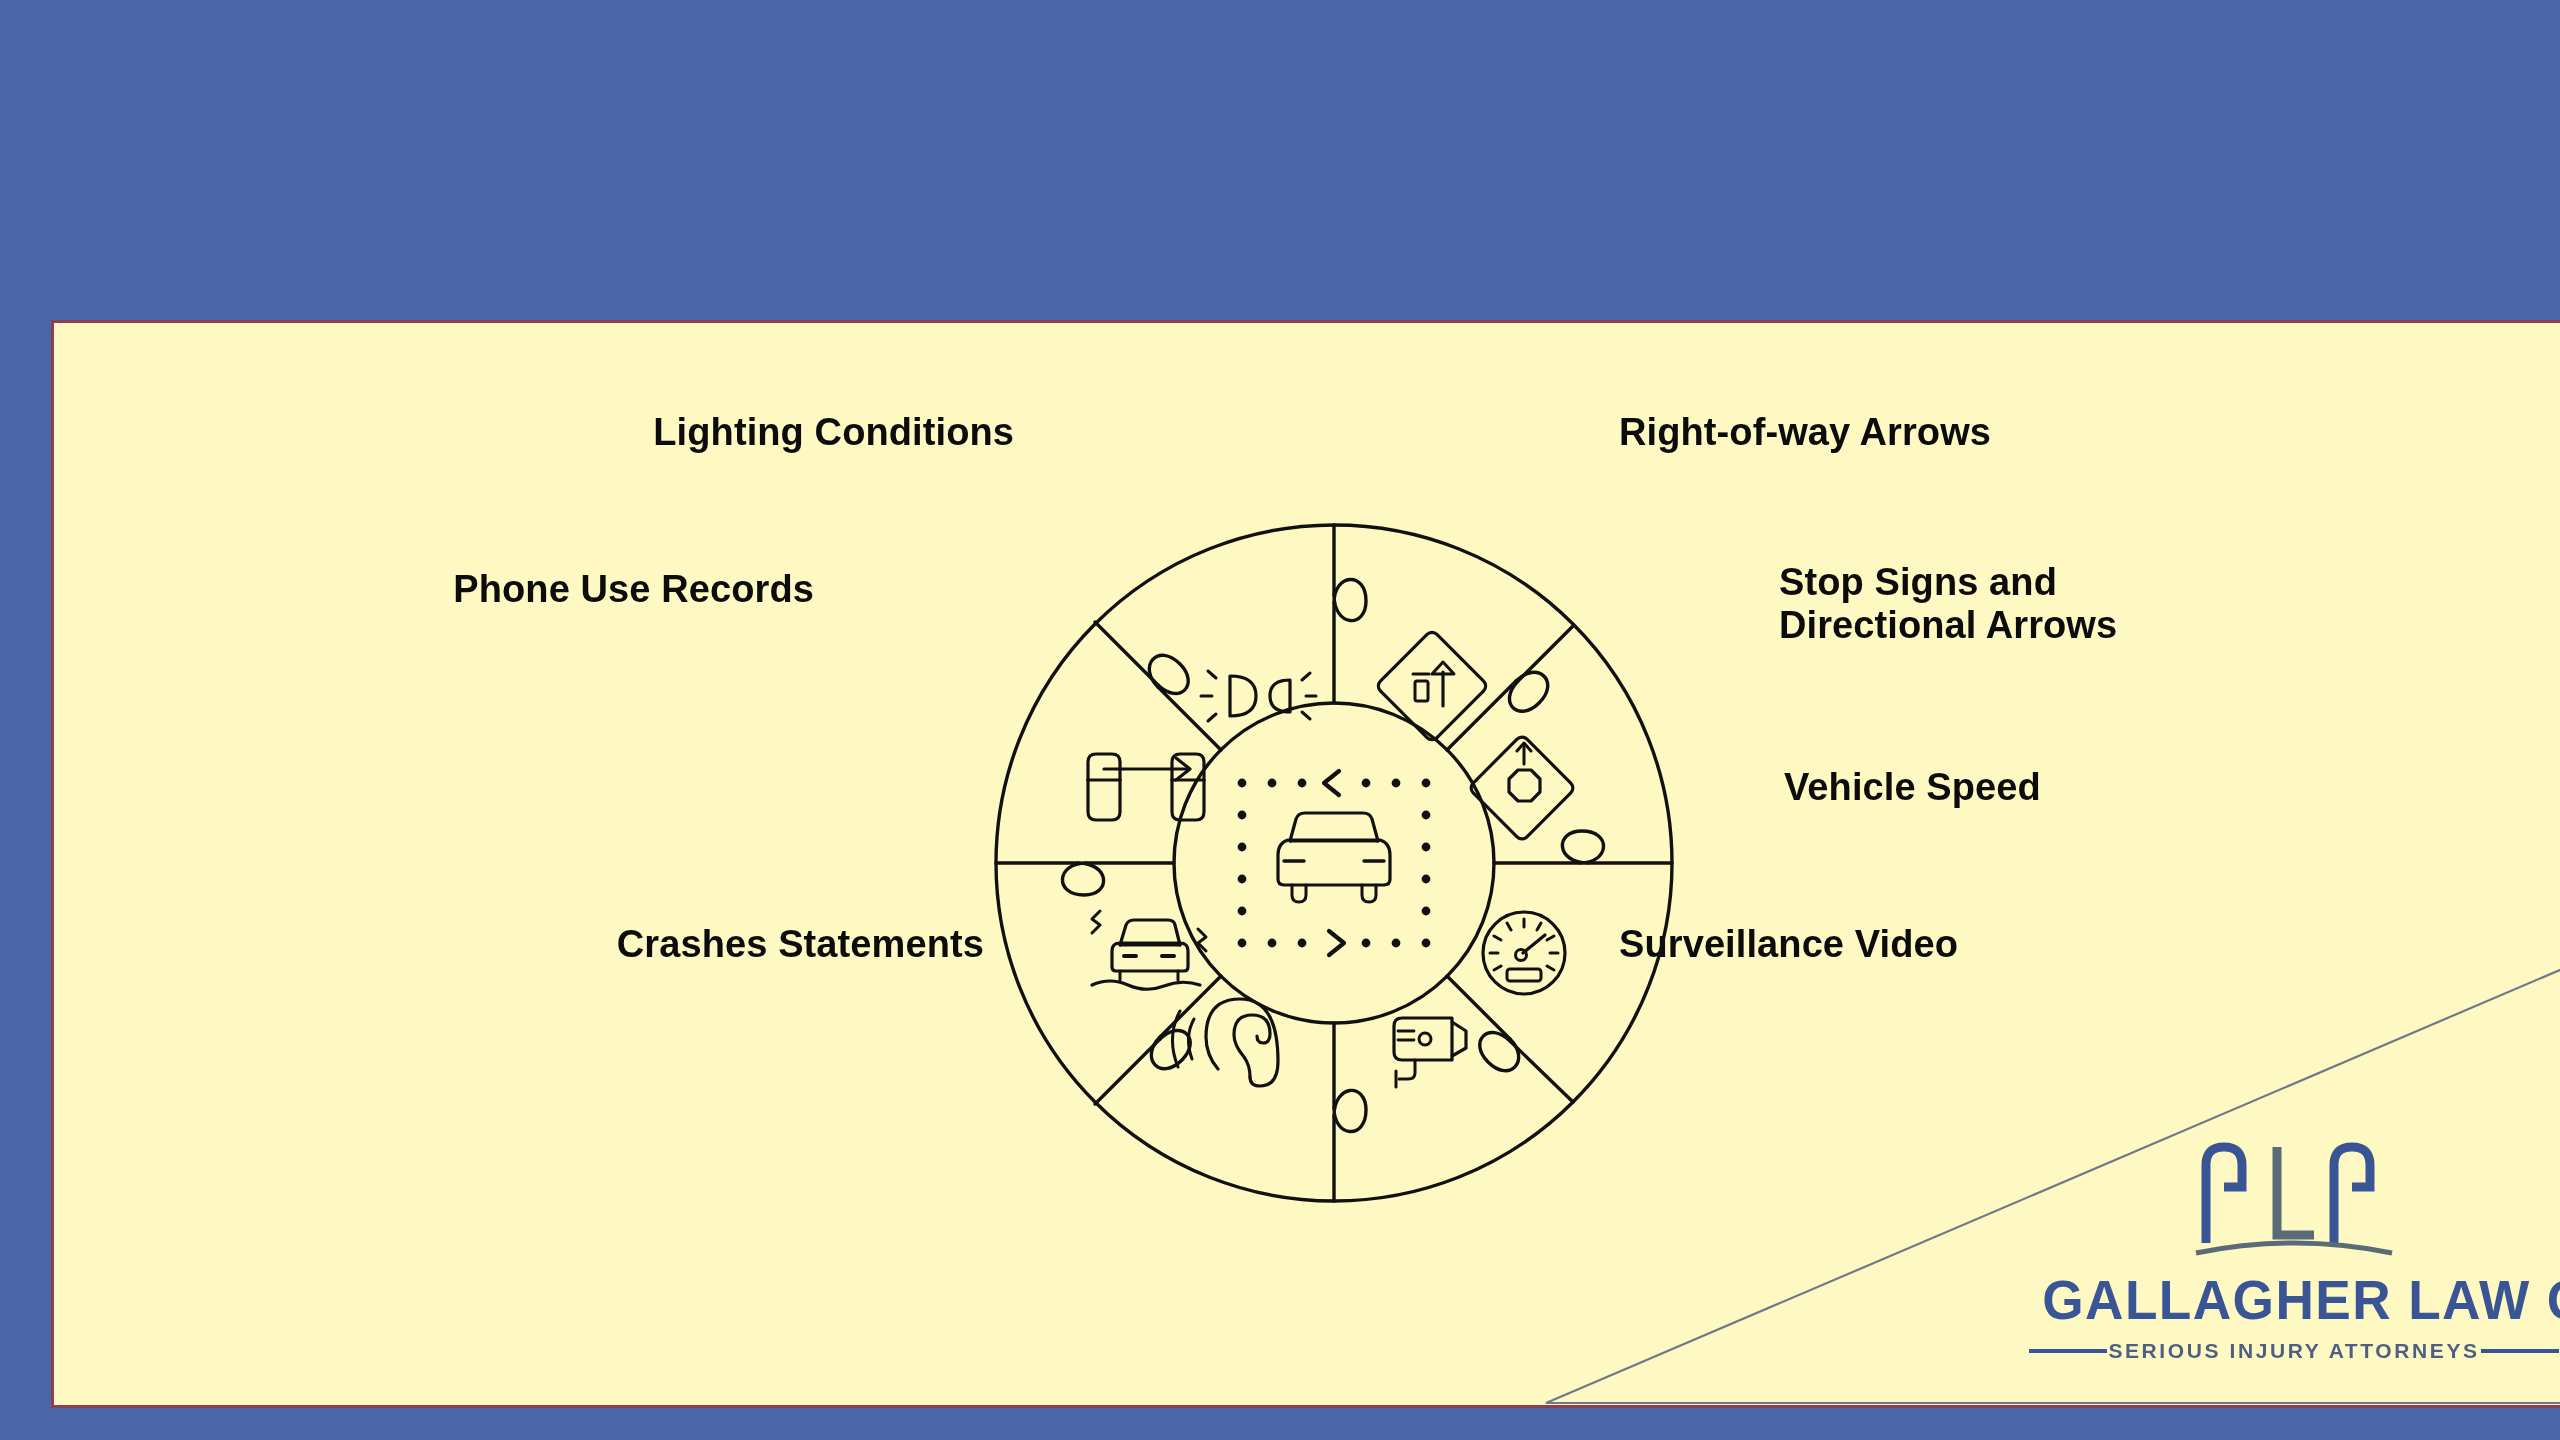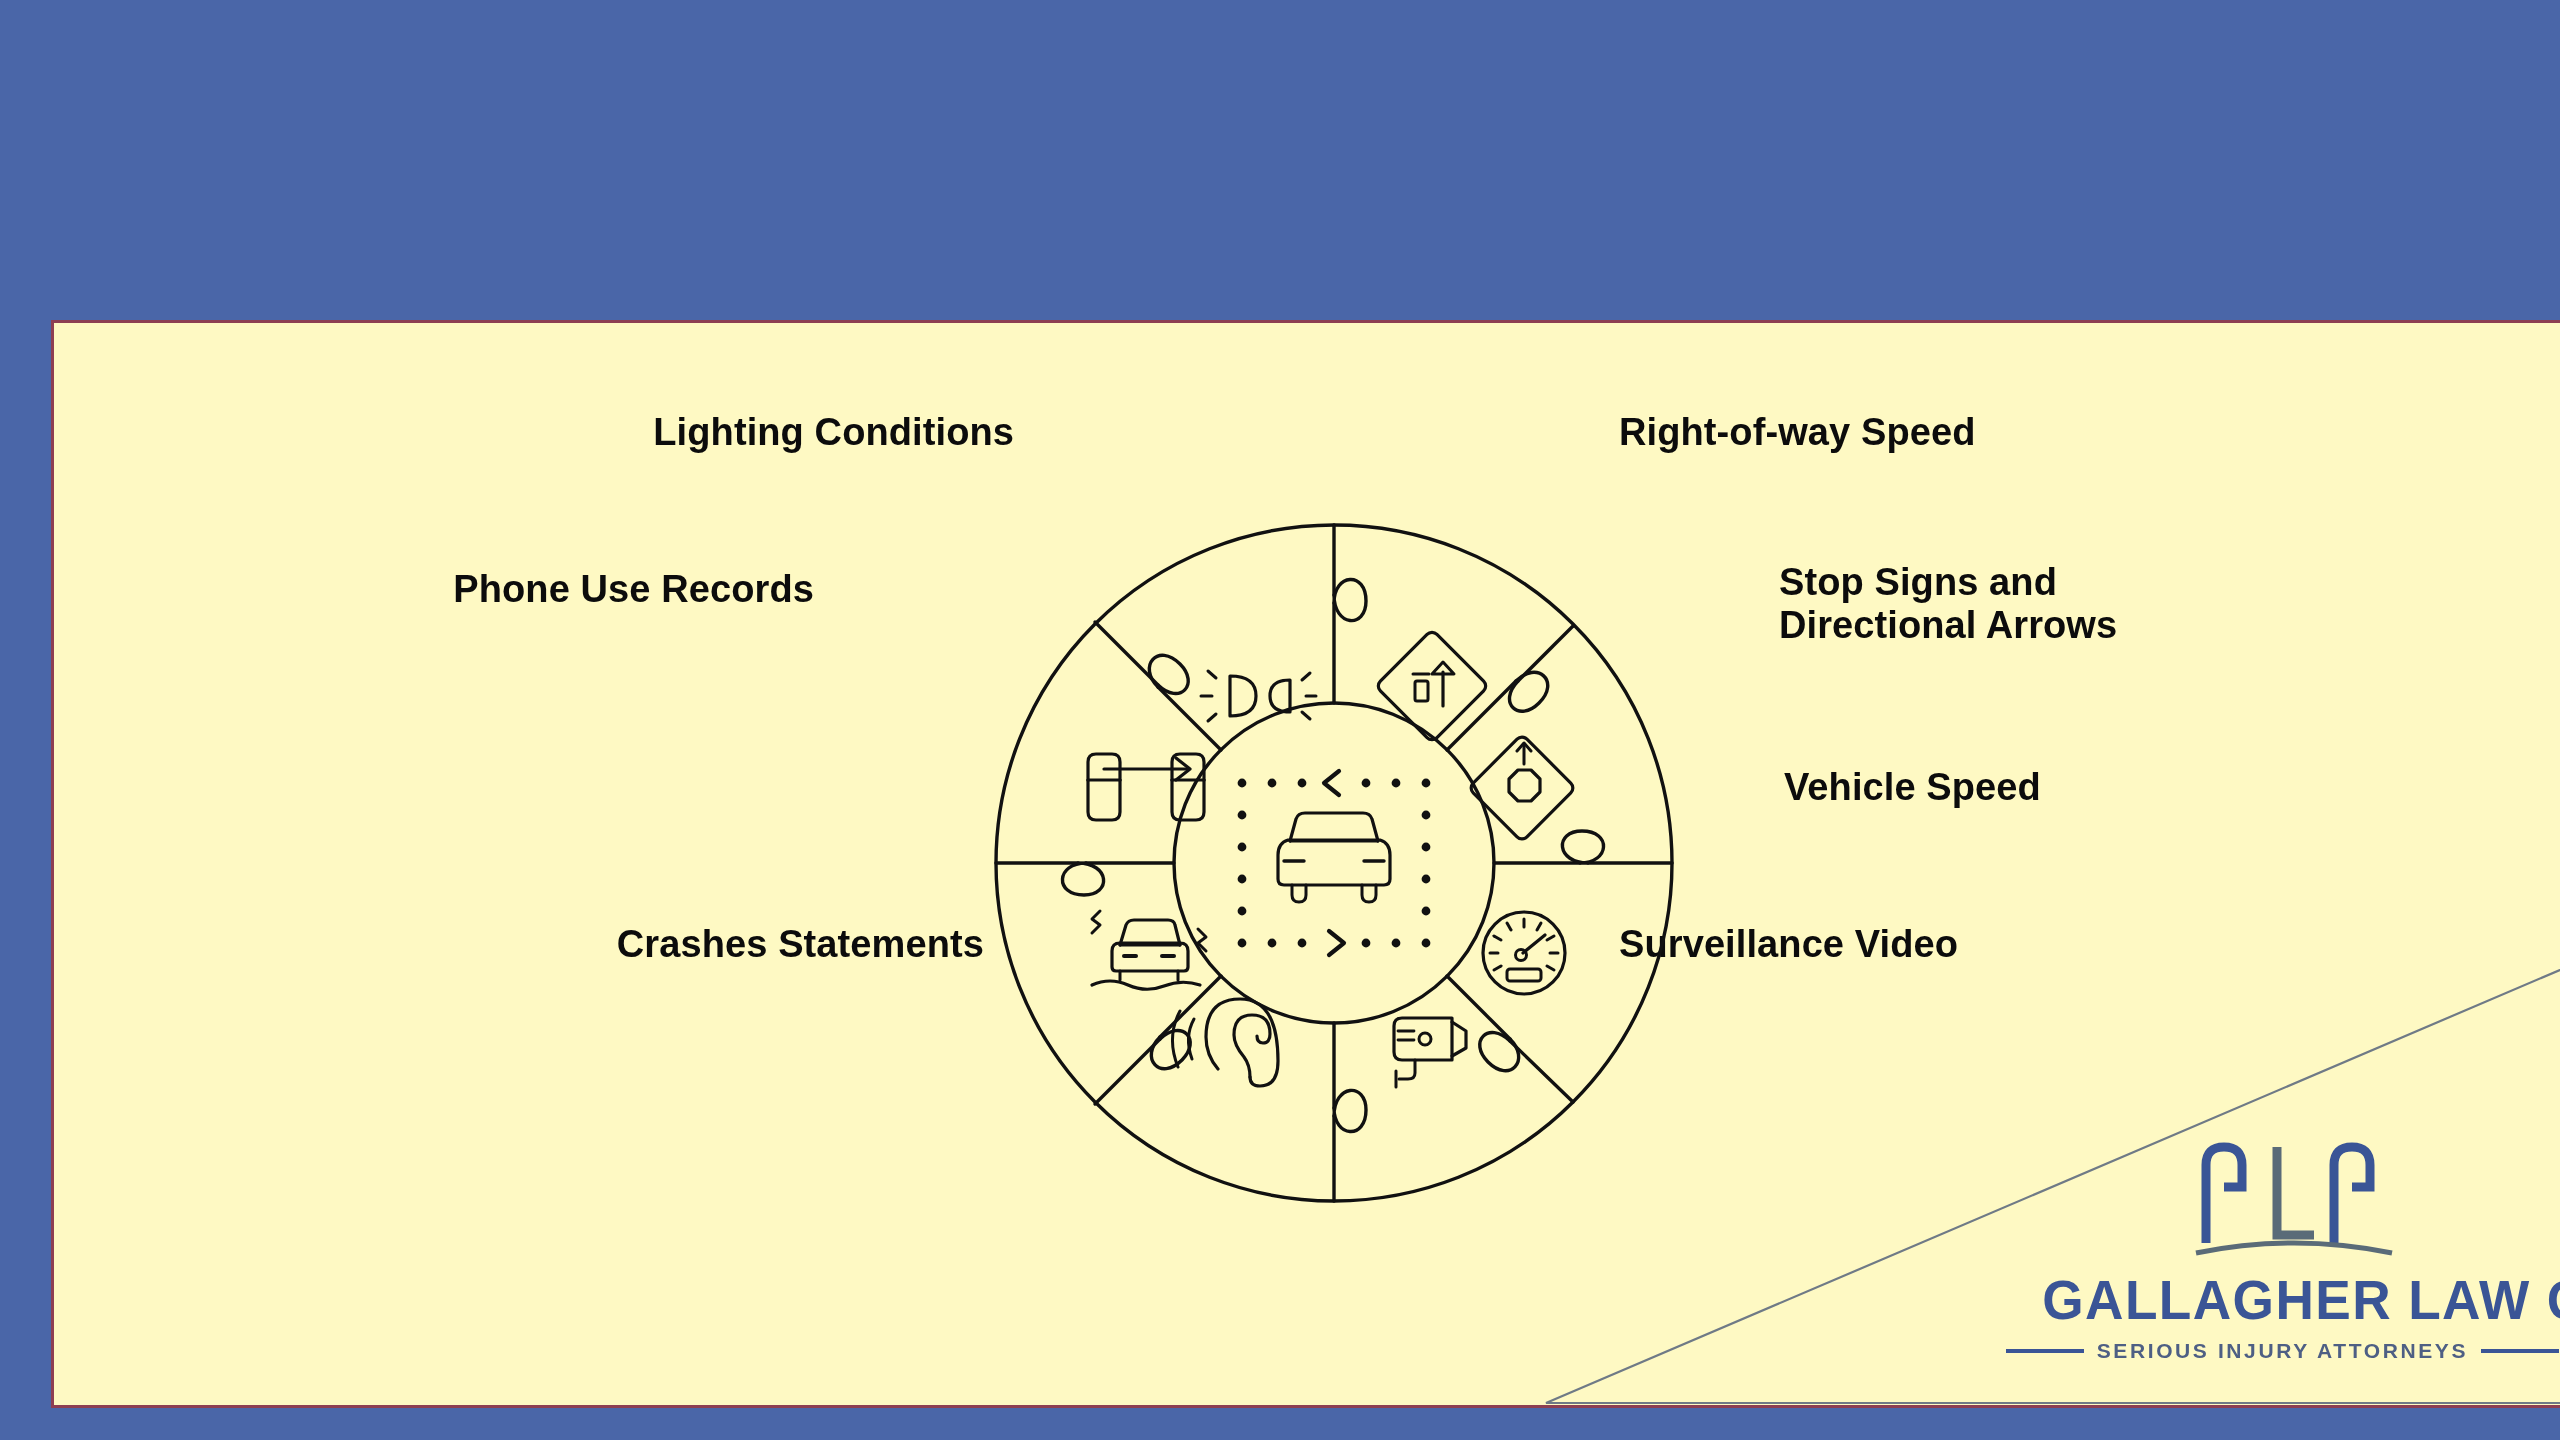--- a/index.html
+++ b/index.html
@@ -134,22 +134,22 @@
     font-weight: 700;
     font-size: 56px;
     letter-spacing: 1.5px;
     color: #3a5596;
     transform: scaleX(0.95);
     white-space: nowrap;
   }
   .logo-tagline-row {
     display: flex;
     align-items: center;
-    justify-content: flex-end;
-    gap: 13px;
+    justify-content: space-between;
+    gap: 0;
     margin-top: 7px;
   }
   .tag-rule {
     height: 4px;
     width: 78px;
     background: #3a5596;
     flex: 0 0 auto;
   }
   .logo-tagline {
     font-family: "Liberation Sans Narrow", "Liberation Sans", sans-serif;
@@ -170,21 +170,21 @@
 
     <div id="diagram">
 
       <div class="factor-label lbl-left" id="lbl-lighting">Lighting Conditions</div>
 
       <div class="factor-label lbl-left" id="lbl-phone">Phone Use Records</div>
 
 
       <div class="factor-label lbl-left" id="lbl-witness">Crashes Statements</div>
 
-      <div class="factor-label lbl-right" id="lbl-row">Right-of-way Speed</div>
+      <div class="factor-label lbl-right" id="lbl-row">Right-of-way Arrows</div>
 
       <div class="factor-label lbl-right" id="lbl-stopsigns">Stop Signs and
 Directional Arrows</div>
 
       <div class="factor-label lbl-right" id="lbl-speed">Vehicle Speed</div>
 
       <div class="factor-label lbl-right" id="lbl-video">Surveillance Video</div>
 
       <svg id="wheel-svg" viewBox="0 0 840 840">
         <g fill="none" stroke="#111111" stroke-width="3.4" stroke-linecap="round" stroke-linejoin="round">

